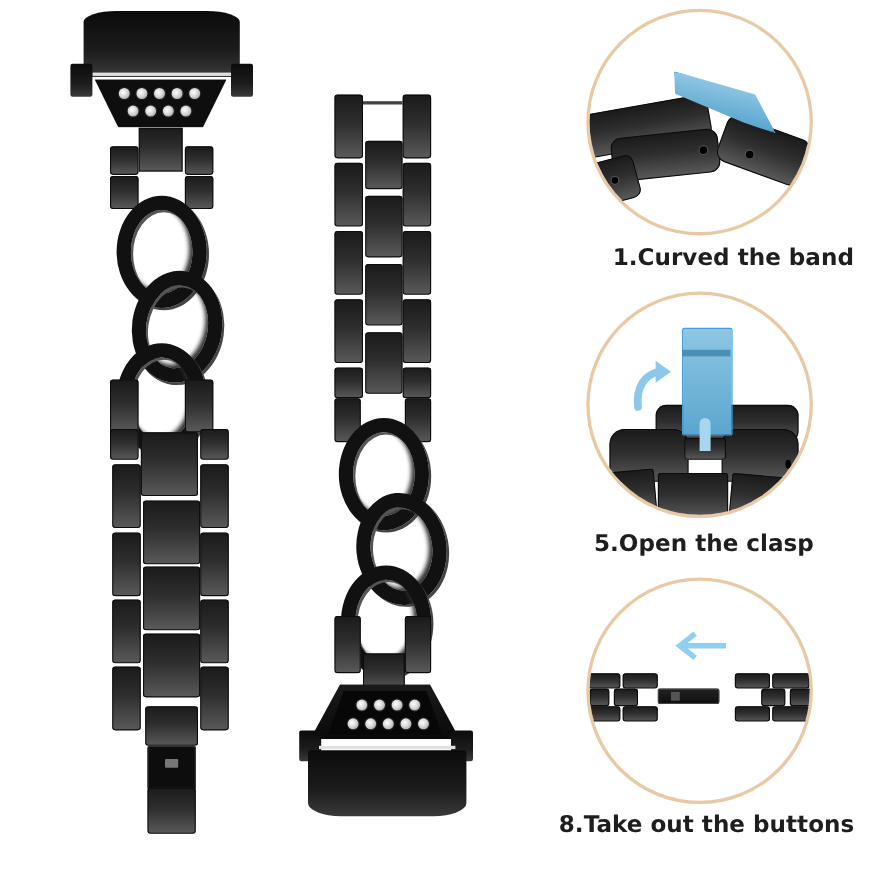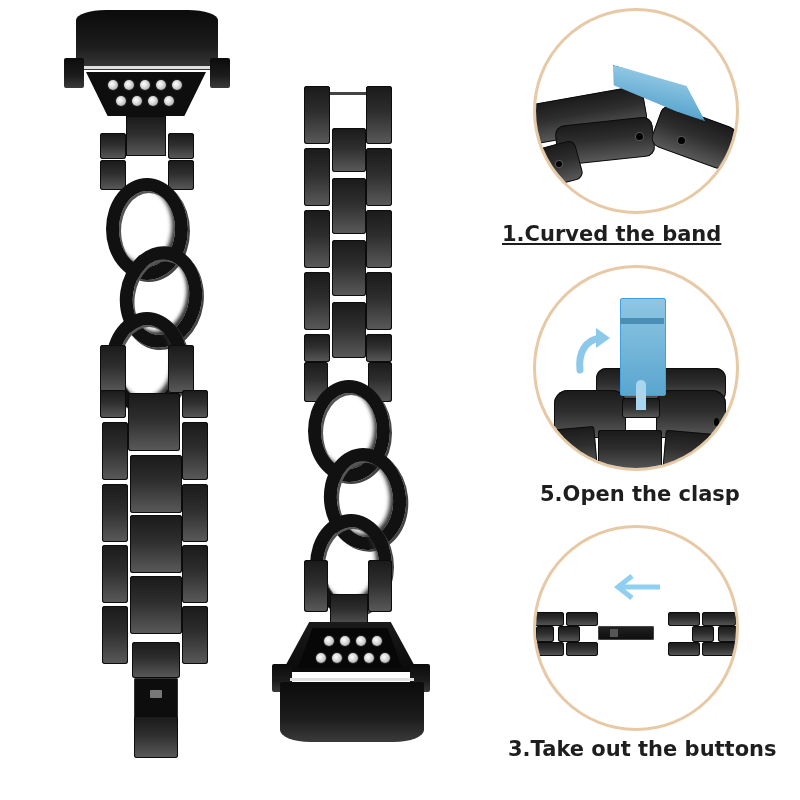--- a/index.html
+++ b/index.html
@@ -132,21 +132,21 @@
 
     <div class="abs metal" style="left:-10px;top:84px;width:120px;height:40px;transform:rotate(-10deg);border-radius:10px;"></div>
     <div class="abs metal" style="left:20px;top:110px;width:98px;height:40px;transform:rotate(-6deg);border-radius:10px;"></div>
     <div class="abs" style="left:100px;top:122px;width:7px;height:7px;border-radius:50%;background:#000;box-shadow:0 0 0 1px #555;"></div>
     <div class="abs metal" style="left:-6px;top:134px;width:50px;height:40px;transform:rotate(-15deg);border-radius:8px;"></div>
     <div class="abs" style="left:20px;top:150px;width:6px;height:6px;border-radius:50%;background:#000;box-shadow:0 0 0 1px #555;"></div>
     <div class="abs metal" style="left:118px;top:104px;width:80px;height:44px;transform:rotate(20deg);border-radius:10px;"></div>
     <div class="abs" style="left:142px;top:126px;width:7px;height:7px;border-radius:50%;background:#000;box-shadow:0 0 0 1px #555;"></div>
     <div class="abs blue" style="left:72px;top:64px;width:100px;height:34px;transform:rotate(12deg);clip-path:polygon(0 0,75% 15%,100% 100%,70% 90%,5% 55%);border:1px solid #3ea0e0;"></div>
   </div>
-  <div class="step-label" style="left:502px;top:222px;text-decoration:underline;">1.Curved the band</div>
+  <div class="step-label" style="left:557px;top:222px;">1.Curved the band</div>
 </div>
 
 <div>
   <div class="step-circle" style="left:533px;top:265px;">
 
     <svg class="abs" style="left:38px;top:56px;" width="40" height="50" viewBox="0 0 40 50">
       <path d="M6 46 C 4 28, 12 16, 26 14" stroke="#8cc8ea" stroke-width="7" fill="none" stroke-linecap="round"></path>
       <polygon points="22,4 36,14 22,24" fill="#8cc8ea"></polygon>
     </svg>
 
@@ -184,14 +184,14 @@
     <div class="abs" style="left:62px;top:98px;width:56px;height:14px;background:linear-gradient(180deg,#222,#0e0e0e);border-radius:2px;box-shadow:inset 0 0 0 1px #444;"></div>
     <div class="abs" style="left:74px;top:101px;width:8px;height:8px;background:#555;"></div>
 
     <div class="abs metal" style="left:132px;top:84px;width:32px;height:14px;"></div>
     <div class="abs metal" style="left:166px;top:84px;width:34px;height:14px;"></div>
     <div class="abs metal" style="left:156px;top:98px;width:22px;height:16px;"></div>
     <div class="abs metal" style="left:182px;top:98px;width:20px;height:16px;"></div>
     <div class="abs metal" style="left:132px;top:114px;width:32px;height:14px;"></div>
     <div class="abs metal" style="left:166px;top:114px;width:34px;height:14px;"></div>
   </div>
-  <div class="step-label" style="left:508px;top:737px;">3.Take out the buttons</div>
+  <div class="step-label" style="left:508px;top:737px;">8.Take out the buttons</div>
 </div>
 
 </body></html>

